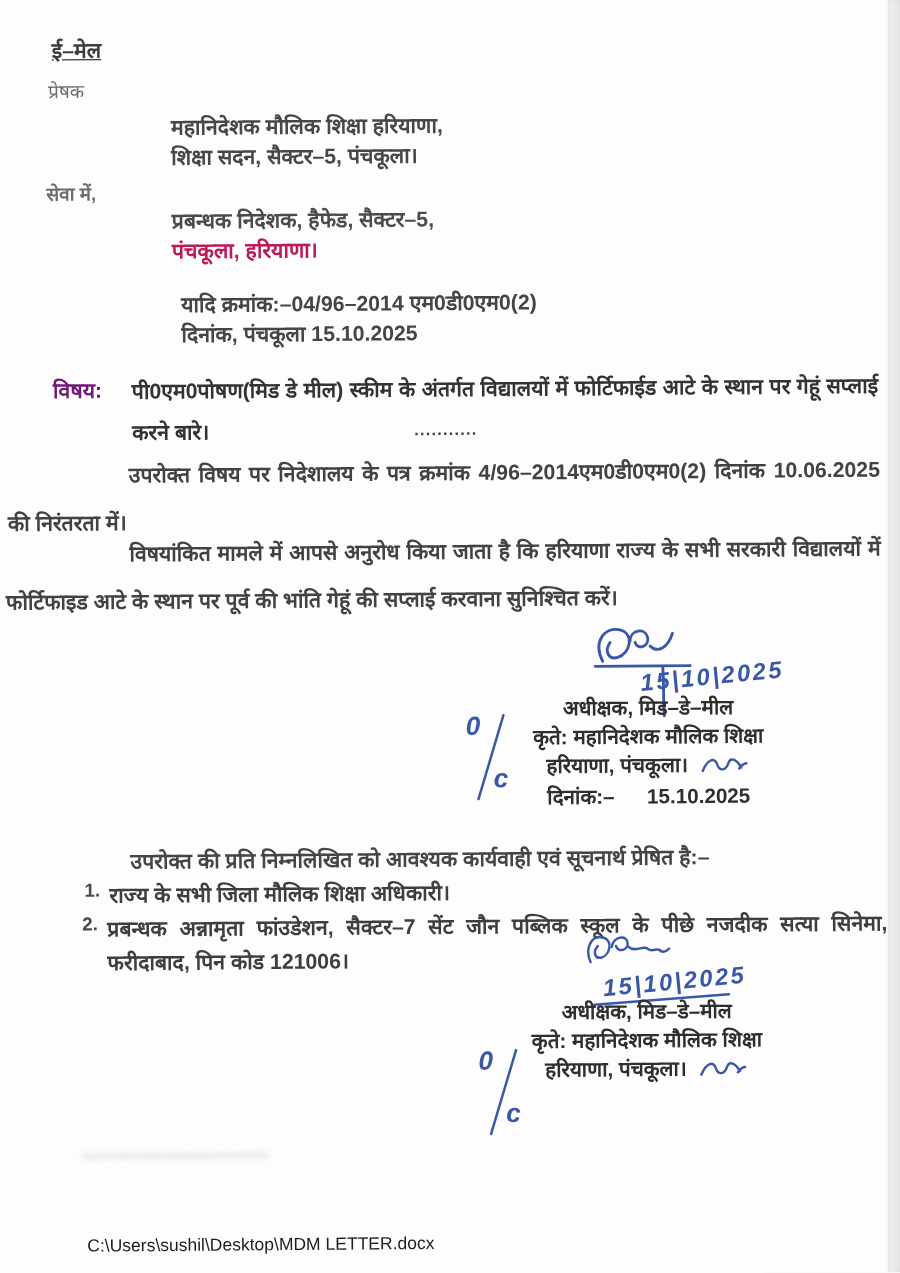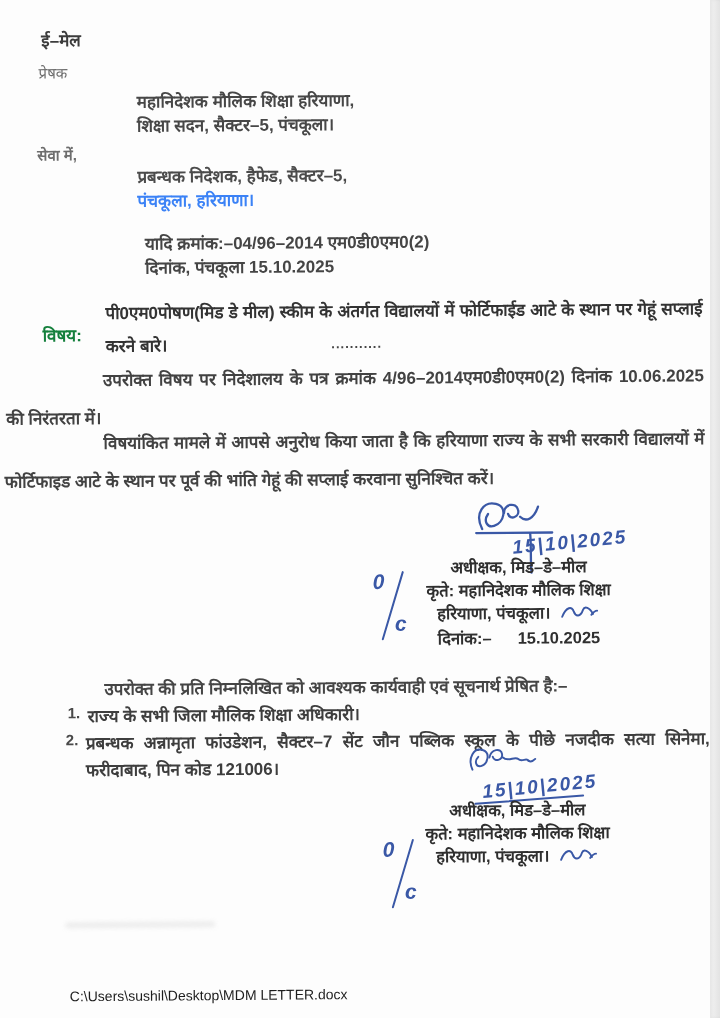--- a/index.html
+++ b/index.html
@@ -82,34 +82,34 @@
     stroke:#3a58a6;stroke-width:2.3;fill:none;stroke-linecap:round;stroke-linejoin:round;
   }
   .underline-ink{position:absolute;height:2px;background:#3a58a6;border-radius:2px;}
 </style>
 </head>
 <body>
 
 <div class="page">
   <div class="content">
 
-    <div class="abs b t17" style="left:45px;top:26px;">ई–मेल</div>
+    <div class="abs b t17" style="left:45px;top:26px;text-decoration:underline;">ई–मेल</div>
     <div class="abs label-light" style="left:42px;top:60px;">प्रेषक</div>
 
     <div class="abs sb t17" style="left:140px;top:88px;color:#474747;">महानिदेशक मौलिक शिक्षा हरियाणा,</div>
     <div class="abs sb t17" style="left:140px;top:112px;color:#474747;">शिक्षा सदन, सैक्टर–5, पंचकूला।</div>
 
     <div class="abs label-light" style="left:40px;top:142px;font-weight:bold;">सेवा में,</div>
     <div class="abs sb t17" style="left:140px;top:163px;color:#4b4b4b;">प्रबन्धक निदेशक, हैफेड, सैक्टर–5,</div>
-    <div class="abs sb t17" style="left:140px;top:187px;color:#3b82f6;">पंचकूला, हरियाणा।</div>
+    <div class="abs sb t17" style="left:140px;top:187px;color:#be185d;">पंचकूला, हरियाणा।</div>
 
     <div class="abs sb t17" style="left:147px;top:230px;color:#454545;">यादि क्रमांक:–04/96–2014 एम0डी0एम0(2)</div>
     <div class="abs sb t17" style="left:147px;top:254px;color:#454545;">दिनांक, पंचकूला 15.10.2025</div>
 
-    <div class="abs b t17" style="left:44px;top:298px;color:#15803d;margin-top:23px;">विषय:</div>
+    <div class="abs b t17" style="left:44px;top:298px;color:#701a75;">विषय:</div>
     <div class="blk subject" style="left:107px;top:295px;width:597px;">पी0एम0पोषण(मिड डे मील) स्कीम के अंतर्गत विद्यालयों में फोर्टिफाईड आटे के स्थान पर गेहूं सप्लाई करने बारे।</div>
     <div class="abs dots" style="left:303px;top:336px;width:110px;text-align:center;">...........</div>
 
     <div class="blk para" style="left:7px;top:360px;width:698px;text-indent:97px;">उपरोक्त विषय पर निदेशालय के पत्र क्रमांक 4/96–2014एम0डी0एम0(2) दिनांक 10.06.2025 की निरंतरता में।</div>
     <div class="blk para" style="left:5px;top:423px;width:700px;text-indent:99px;">विषयांकित मामले में आपसे अनुरोध किया जाता है कि हरियाणा राज्य के सभी सरकारी विद्यालयों में फोर्टिफाइड आटे के स्थान पर पूर्व की भांति गेहूं की सप्लाई करवाना सुनिश्चित करें।</div>
 
     <svg class="stroke" style="position:absolute;left:468px;top:500px;" width="100" height="80" viewBox="0 0 100 80">
       <path d="M14,30 C6,14 16,2 28,5 C40,8 36,24 26,27 C19,29 15,22 20,15"></path>
       <path d="M36,14 C36,5 48,3 50,11 C52,18 42,22 40,15"></path>
       <path d="M52,18 C58,24 66,20 70,8"></path>

